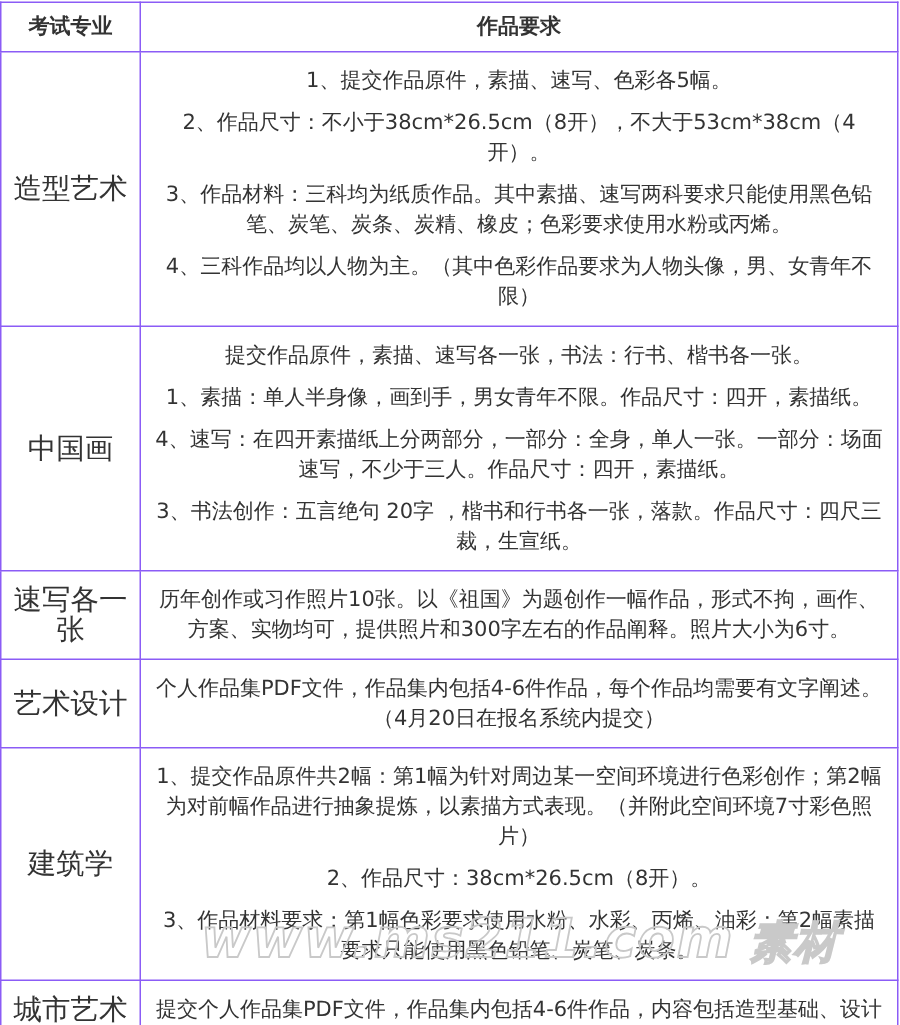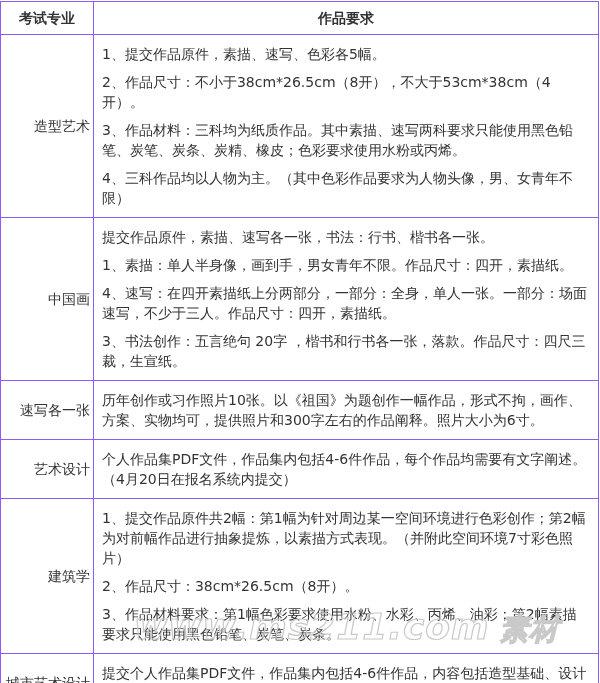--- a/index.html
+++ b/index.html
@@ -28,36 +28,37 @@
     border: 1px solid #8b5cf6;
   }
   th {
     font-size: 14px;
     font-weight: bold;
     text-align: center;
     padding: 7px 4px;
     line-height: 18px;
   }
   td.major-cell {
-    text-align: right;
+    text-align: center;
     vertical-align: middle;
-    font-size: 14px;
+    font-size: 19px;
     line-height: 20px;
     padding: 2px 3px;
     white-space: pre-line;
   }
   td.req-cell {
     font-size: 14px;
     line-height: 20px;
     vertical-align: middle;
     padding: 1px 8px;
     text-align: left;
   }
   td.req-cell p {
     margin: 8px 0;
+    text-align: center;
   }
   .watermark {
     position: absolute;
     left: 134px;
     top: 606px;
     font-size: 36px;
     font-weight: bold;
     font-style: italic;
     letter-spacing: 1px;
     white-space: nowrap;

